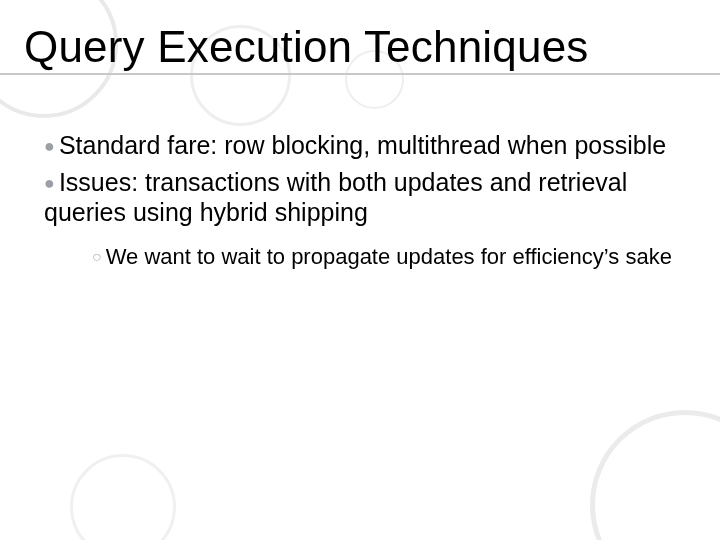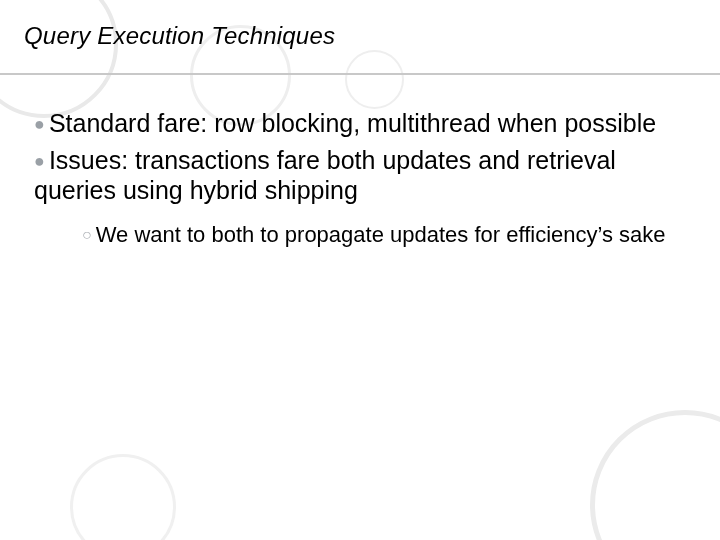--- a/index.html
+++ b/index.html
@@ -61,37 +61,36 @@
     bottom: -20px;
     border-width: 3px;
     border-color: #f0f0f0;
     background: transparent;
   }
   .content {
     position: relative;
     z-index: 2;
   }
   .title {
-    font-size: 24px;
+    font-size: 44px;
     font-weight: normal;
     padding: 22px 20px 6px 24px;
     letter-spacing: 0.2px;
-    font-style: italic;
   }
   .underline {
     position: absolute;
     left: 0;
     right: 0;
     top: 73px;
     height: 2px;
     background: #c8c8c8;
     z-index: 1;
   }
   .body {
-    padding: 52px 34px 0 34px;
+    padding: 52px 34px 0 44px;
     font-size: 25px;
     line-height: 1.22;
   }
   .bullet-main {
     margin-bottom: 6px;
   }
   .bullet-main .dot {
     color: #9aa0a6;
     font-size: 18px;
     vertical-align: 2px;
@@ -124,22 +123,22 @@
 <div class="underline"></div>
 
 <div class="content">
   <div class="title">Query Execution Techniques</div>
 
   <div class="body">
     <div class="bullet-main">
       <span class="dot">●</span><span>Standard fare: row blocking, multithread when possible</span>
     </div>
     <div class="bullet-main">
-      <span class="dot">●</span><span>Issues: transactions fare both updates and retrieval queries using hybrid shipping</span>
+      <span class="dot">●</span><span>Issues: transactions with both updates and retrieval queries using hybrid shipping</span>
     </div>
 
     <div class="sub-list">
       <div class="sub-item">
-        <span class="ring">○</span><span>We want to both to propagate updates for efficiency’s sake</span>
+        <span class="ring">○</span><span>We want to wait to propagate updates for efficiency’s sake</span>
       </div>
     </div>
   </div>
 </div>
 
 </body></html>

